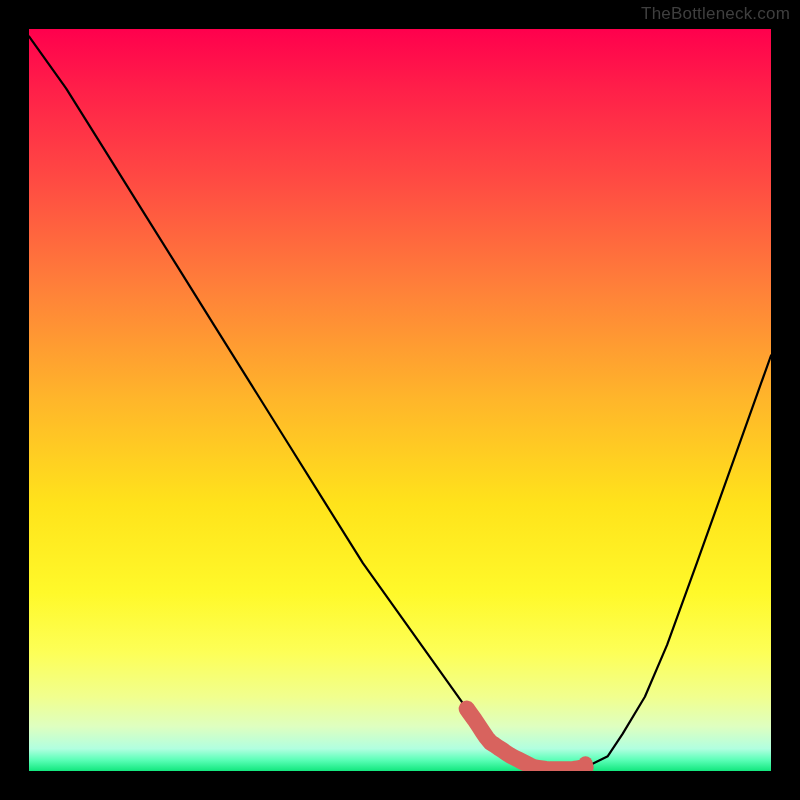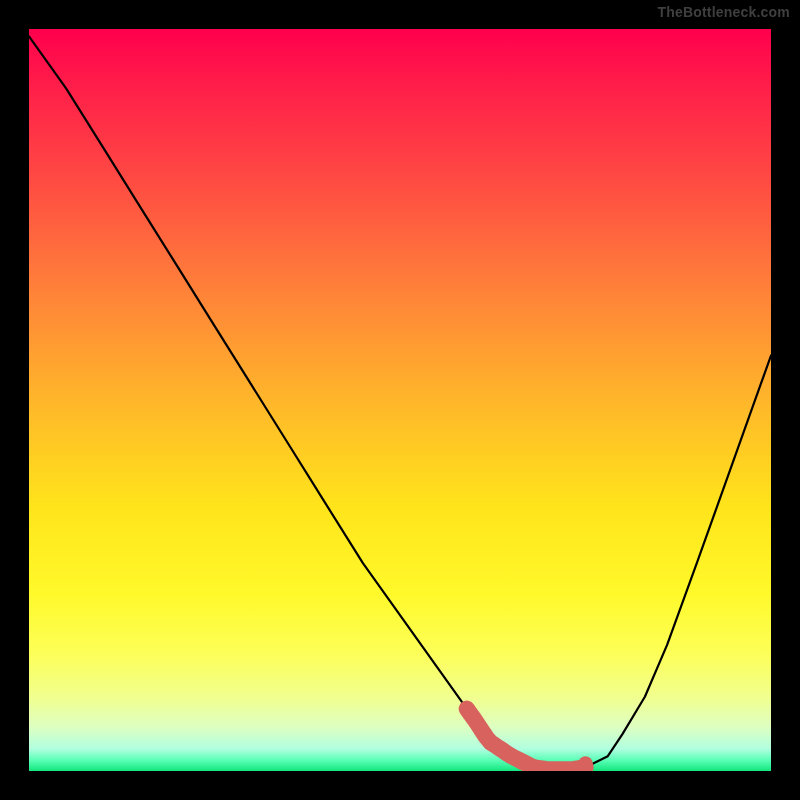--- a/index.html
+++ b/index.html
@@ -15,22 +15,22 @@
     position: relative;
     width: 800px;
     height: 800px;
     background: #000;
   }
   .watermark {
     position: absolute;
     top: 4px;
     right: 10px;
     color: #3f3f3f;
-    font-size: 14px;
-    font-weight: 700;
+    font-size: 17px;
+    font-weight: 400;
     letter-spacing: 0.2px;
     z-index: 10;
   }
   .plot-area {
     position: absolute;
     left: 29px;
     top: 29px;
     width: 742px;
     height: 742px;
     overflow: hidden;

